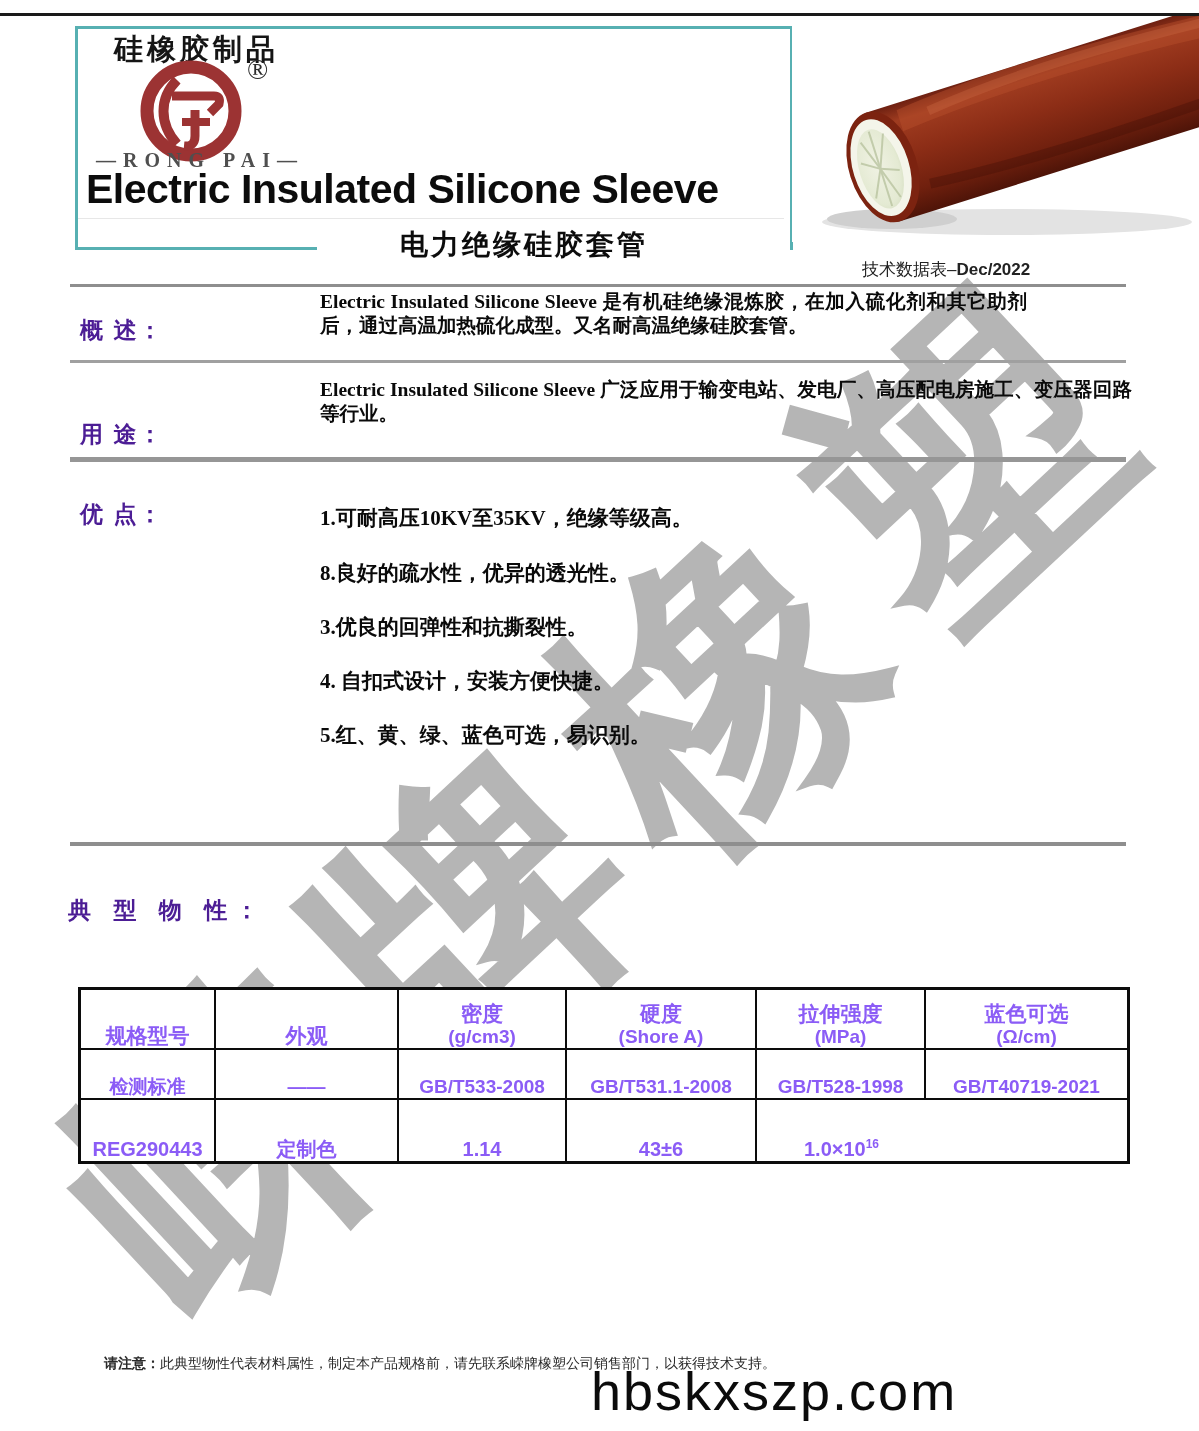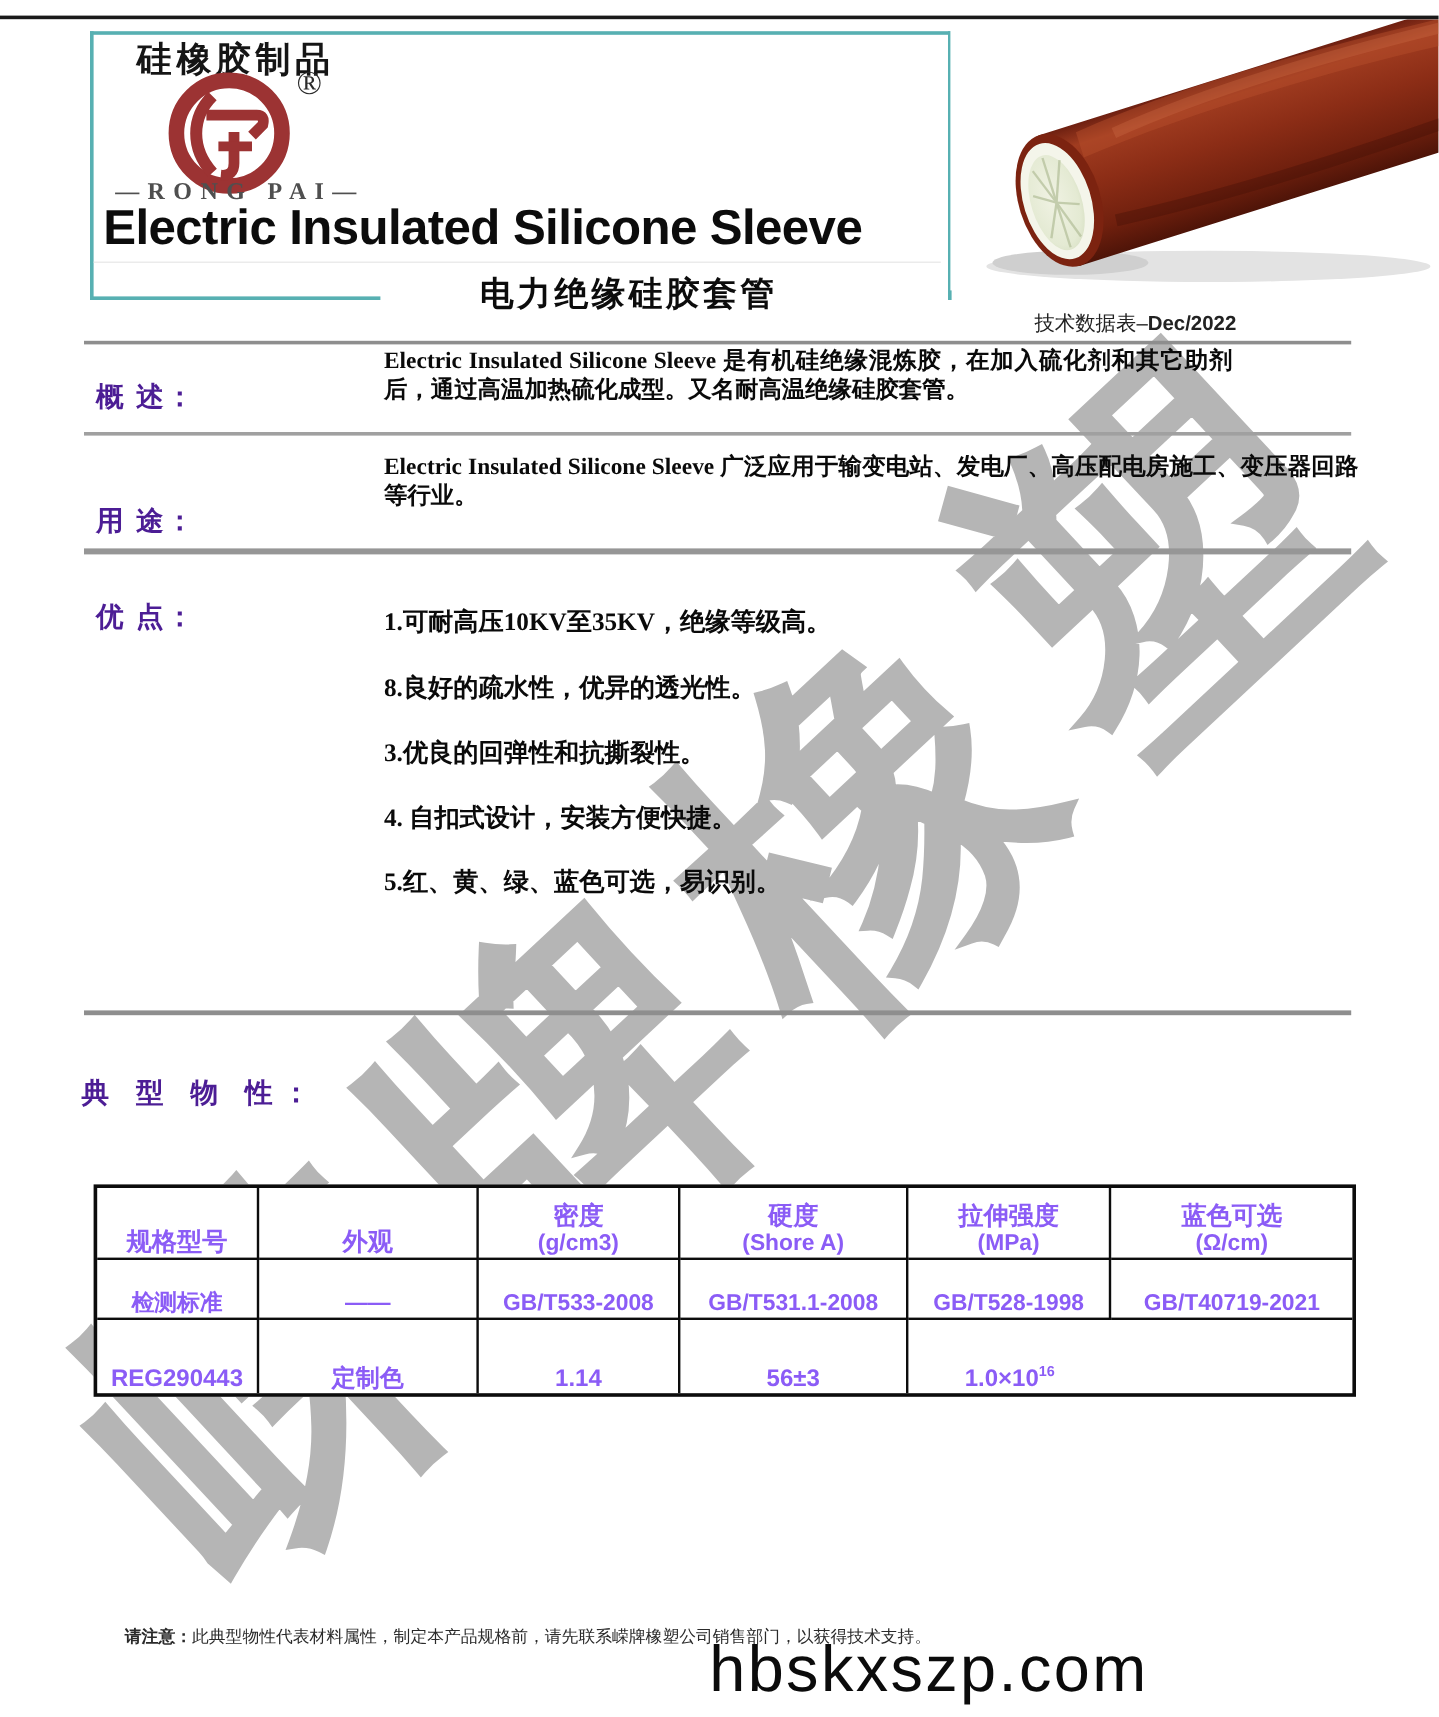--- a/index.html
+++ b/index.html
@@ -220,21 +220,21 @@
     <div class="cell cell-std">检测标准</div>
     <div class="cell cell-std">——</div>
     <div class="cell cell-std">GB/T533-2008</div>
     <div class="cell cell-std">GB/T531.1-2008</div>
     <div class="cell cell-std">GB/T528-1998</div>
     <div class="cell cell-std last-col">GB/T40719-2021</div>
 
     <div class="cell cell-val last-row">REG290443</div>
     <div class="cell cell-val last-row">定制色</div>
     <div class="cell cell-val last-row">1.14</div>
-    <div class="cell cell-val last-row">56±3</div>
+    <div class="cell cell-val last-row">43±6</div>
     <div class="cell cell-val last-row last-col">
       <div><span>1.0×10</span><sup>16</sup></div>
     </div>
   </div>
 
   <div class="abs footer-note">
     <span class="bold">请注意：</span><span>此典型物性代表材料属性，制定本产品规格前，请先联系嵘牌橡塑公司销售部门，以获得技术支持。</span>
   </div>
   <div class="abs site-text">hbskxszp.com</div>
 

